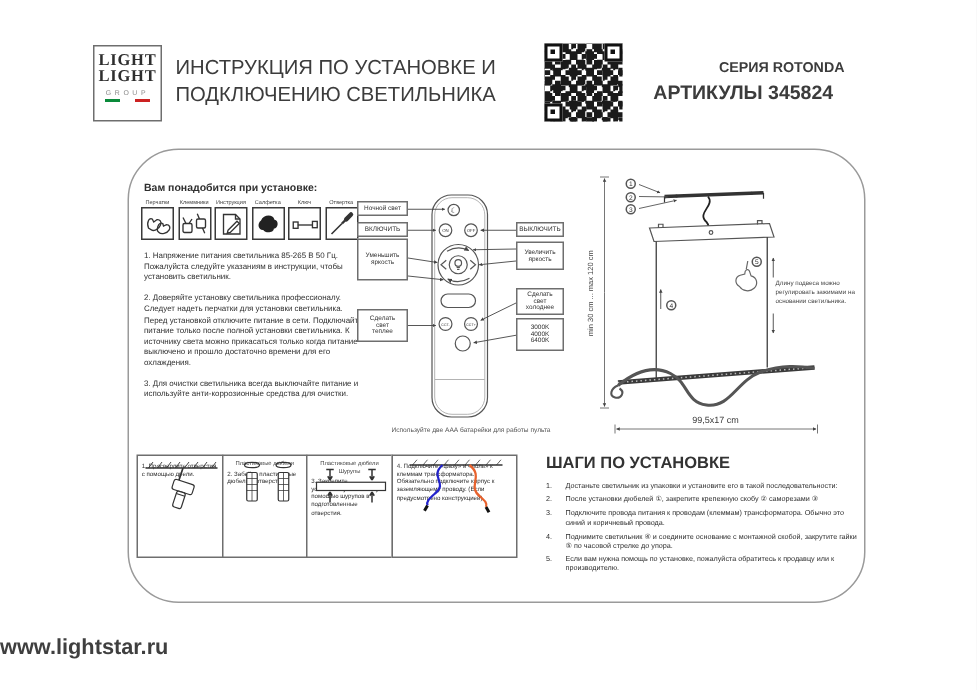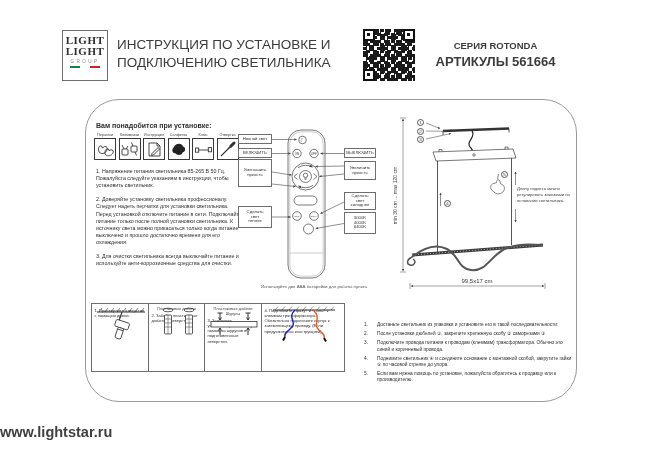--- a/index.html
+++ b/index.html
@@ -14,21 +14,21 @@
   .logo-flag { width:30px; height:2.4px; margin:2.5px auto 0; display:flex; }
   .logo-flag i { flex:1; }
   .page-title { left:117px; top:36px; width:260px; font-size:13.5px; font-weight:normal; line-height:1.32; color:#3c3c3c; white-space:pre-line; }
   .qr { left:363px; top:29px; width:52px; height:52px;
         background-image:
           conic-gradient(#1a1a1a 25%, transparent 0 50%, #1a1a1a 0 75%, transparent 0),
           conic-gradient(transparent 25%, #1a1a1a 0 50%, transparent 0 75%, #1a1a1a 0);
         background-size:7px 7px, 11px 11px; }
   .qr .finder { position:absolute; width:12px; height:12px; border:2.5px solid #111; background:#fff; }
   .qr .finder::after { content:""; position:absolute; left:2px; top:2px; width:3px; height:3px; background:#111; }
-  .series { left:428px; top:40px; width:135px; text-align:center; font-size:9.5px; font-weight:bold; color:#3c3c3c; }
+  .series { left:428px; top:40px; width:135px; text-align:right; font-size:9.5px; font-weight:bold; color:#3c3c3c; }
   .articles { left:428px; top:54px; width:135px; text-align:center; font-size:13px; font-weight:bold; color:#3c3c3c; }
 
   
   .frame { left:85px; top:99px; width:492px; height:303px; border:1.2px solid #9a9a9a; border-radius:34px; }
 
   
   .tools-heading { left:96px; top:122px; font-size:7px; font-weight:bold; color:#2e2e2e; }
   .tools-row { left:94px; top:133px; display:flex; gap:2.5px; }
   .tool { width:22px; text-align:center; }
   .tool-label { font-size:3.7px; color:#444; height:5px; overflow:hidden; }
@@ -84,21 +84,21 @@
   <div class="abs page-title">ИНСТРУКЦИЯ ПО УСТАНОВКЕ И
 ПОДКЛЮЧЕНИЮ СВЕТИЛЬНИКА</div>
 
   <div class="abs qr">
     <div class="finder" style="left:0;top:0"></div>
     <div class="finder" style="right:0;top:0"></div>
     <div class="finder" style="left:0;bottom:0"></div>
   </div>
 
   <div class="abs series">СЕРИЯ ROTONDA</div>
-  <div class="abs articles">АРТИКУЛЫ 561664</div>
+  <div class="abs articles">АРТИКУЛЫ 345824</div>
 
   <div class="abs frame"></div>
 
   <div class="abs tools-heading">Вам понадобится при установке:</div>
   <div class="abs tools-row">
     <div class="tool">
       <div class="tool-label">Перчатки</div>
       <div class="tool-box">
           <svg width="21" height="21" viewBox="0 0 21 21" fill="none" stroke="#333" stroke-width="0.9">
         <path d="M4,13 c-1.5,-4 0.5,-7 2.5,-6 l1,2 2,-1.5 c2,-0.5 3.5,1.5 2.5,3.5 c-1,3 -5,4.5 -6.5,3 z"></path>
@@ -336,20 +336,21 @@
       <path d="M8,4 H70" stroke="#333" stroke-width="1"></path>
       <path d="M10,4 l3,-3.5 M17,4 l3,-3.5 M24,4 l3,-3.5 M31,4 l3,-3.5 M38,4 l3,-3.5 M45,4 l3,-3.5 M52,4 l3,-3.5 M59,4 l3,-3.5 M66,4 l3,-3.5" stroke="#333" stroke-width="0.5"></path>
       <path d="M30,4 C21,12 34,16 25,23 c-4,3.5 -6,5.5 -5,8" stroke="#2323cc"></path>
       <path d="M48,4 C58,12 46,18 55,25 c3.5,3 5,4.5 4,7" stroke="#e8622d"></path>
       <path d="M20,31 l-2,3.5" stroke="#111" stroke-width="2"></path>
       <path d="M59,32 l2,3.5" stroke="#111" stroke-width="2"></path>
     </svg>
     <div class="cap">4. Подключите «фазу» и «ноль» к клеммам трансформатора. Обязательно подключите корпус к заземляющему проводу. (Если предусмотрено конструкцией)</div>
   </div>
 
+  <div class="abs install-heading">ШАГИ ПО УСТАНОВКЕ</div>
   <div class="abs steps">
     <div class="step">
       <span class="step-num">1.</span>
       <span class="step-text">Достаньте светильник из упаковки и установите его в такой последовательности:</span>
     </div>
     <div class="step">
       <span class="step-num">2.</span>
       <span class="step-text">После установки дюбелей ①, закрепите крепежную скобу ② саморезами ③</span>
     </div>
     <div class="step">

